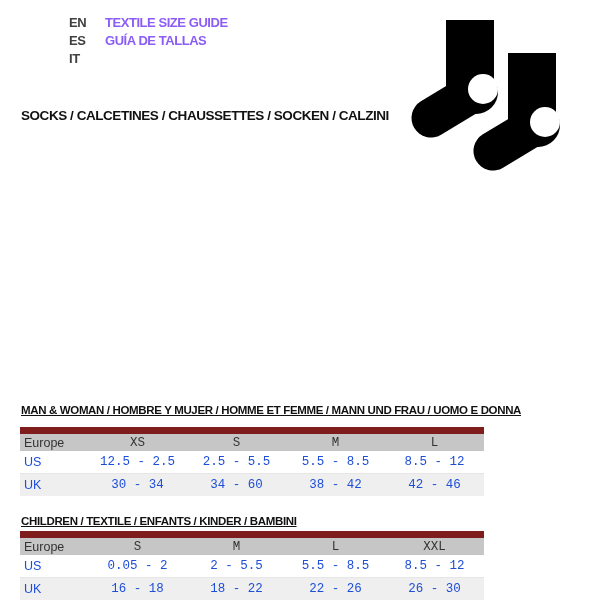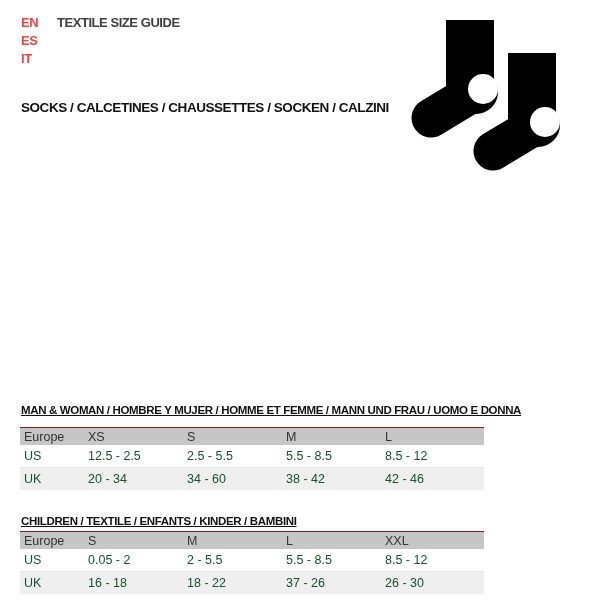--- a/index.html
+++ b/index.html
@@ -7,63 +7,64 @@
     position:relative;
     width:600px;height:600px;
     background:#ffffff;
     font-family:"Liberation Sans",sans-serif;
     color:#1a1a1a;
     overflow:hidden;
   }
   
   .lang-list{position:absolute;left:21px;top:13px;}
   .lang-row{display:flex;height:18px;align-items:center;}
-  .lang-code{width:36px;font-size:13px;font-weight:bold;letter-spacing:-0.3px;color:#ef4444;}
-  .lang-label{font-size:13px;font-weight:bold;letter-spacing:-0.45px;color:#404040;white-space:nowrap;}
+  .lang-code{width:36px;font-size:13px;font-weight:bold;letter-spacing:-0.3px;color:#404040;margin-left:48px;}
+  .lang-label{font-size:13px;font-weight:bold;letter-spacing:-0.45px;color:#8b5cf6;white-space:nowrap;}
   
   .category-heading{
-    position:absolute;left:21px;top:100px;
+    position:absolute;left:21px;top:108px;
     font-size:13.5px;font-weight:bold;letter-spacing:-0.45px;color:#111;
     white-space:nowrap;
   }
   
   .socks-icon{position:absolute;left:400px;top:5px;width:175px;height:180px;}
   
   .section-title{
     position:absolute;left:21px;
     font-size:11.5px;font-weight:bold;letter-spacing:-0.35px;color:#111;
     white-space:nowrap;
     text-decoration:underline;
   }
   .title-1{top:404px;}
   .title-2{top:515px;}
   .size-table{position:absolute;left:20px;width:464px;}
   .table-1{top:427px;}
   .table-2{top:531px;}
   .t-header{
     height:17px;display:flex;align-items:center;
-    background:#c6c6c6;border-top:1px solid #7f1d1d;
+    background:#c6c6c6;border-top:7px solid #7f1d1d;
     font-size:12.5px;color:#333;
   }
-  .t-row{height:22px;display:flex;align-items:center;font-size:12.5px;color:#14532d;}
+  .t-row{height:22px;display:flex;align-items:center;font-size:12.5px;color:#1d4ed8;}
   .t-row.row-0{background:#ffffff;border-bottom:1px solid #e6e6e6;}
   .t-row.row-1{background:#efefef;}
   .cell-label{width:64px;padding-left:4px;text-align:left;}
-  .cell{width:99px;white-space:nowrap;}
+  .cell{width:99px;text-align:center;white-space:nowrap;font-family:Liberation Mono, monospace;}
 </style>
 </head>
 <body>
 
 <div class="lang-list">
   <div class="lang-row">
     <span class="lang-code">EN</span>
     <span class="lang-label">TEXTILE SIZE GUIDE</span>
   </div>
   <div class="lang-row">
     <span class="lang-code">ES</span>
+    <span class="lang-label">GUÍA DE TALLAS</span>
   </div>
   <div class="lang-row">
     <span class="lang-code">IT</span>
   </div>
 </div>
 
 <div class="category-heading">SOCKS / CALCETINES / CHAUSSETTES / SOCKEN / CALZINI</div>
 
 <svg class="socks-icon" viewBox="0 0 175 180" xmlns="http://www.w3.org/2000/svg" aria-hidden="true">
   <defs>
@@ -103,21 +104,21 @@
   </div>
   <div class="t-row row-0">
     <span class="cell-label">US</span>
     <span class="cell">12.5 - 2.5</span>
     <span class="cell">2.5 - 5.5</span>
     <span class="cell">5.5 - 8.5</span>
     <span class="cell">8.5 - 12</span>
   </div>
   <div class="t-row row-1">
     <span class="cell-label">UK</span>
-    <span class="cell">20 - 34</span>
+    <span class="cell">30 - 34</span>
     <span class="cell">34 - 60</span>
     <span class="cell">38 - 42</span>
     <span class="cell">42 - 46</span>
   </div>
 </div>
 
 <div class="section-title title-2">CHILDREN / TEXTILE / ENFANTS / KINDER / BAMBINI</div>
 <div class="size-table table-2">
   <div class="t-header">
     <span class="cell-label">Europe</span>
@@ -130,16 +131,16 @@
     <span class="cell-label">US</span>
     <span class="cell">0.05 - 2</span>
     <span class="cell">2 - 5.5</span>
     <span class="cell">5.5 - 8.5</span>
     <span class="cell">8.5 - 12</span>
   </div>
   <div class="t-row row-1">
     <span class="cell-label">UK</span>
     <span class="cell">16 - 18</span>
     <span class="cell">18 - 22</span>
-    <span class="cell">37 - 26</span>
+    <span class="cell">22 - 26</span>
     <span class="cell">26 - 30</span>
   </div>
 </div>
 
 </body></html>

